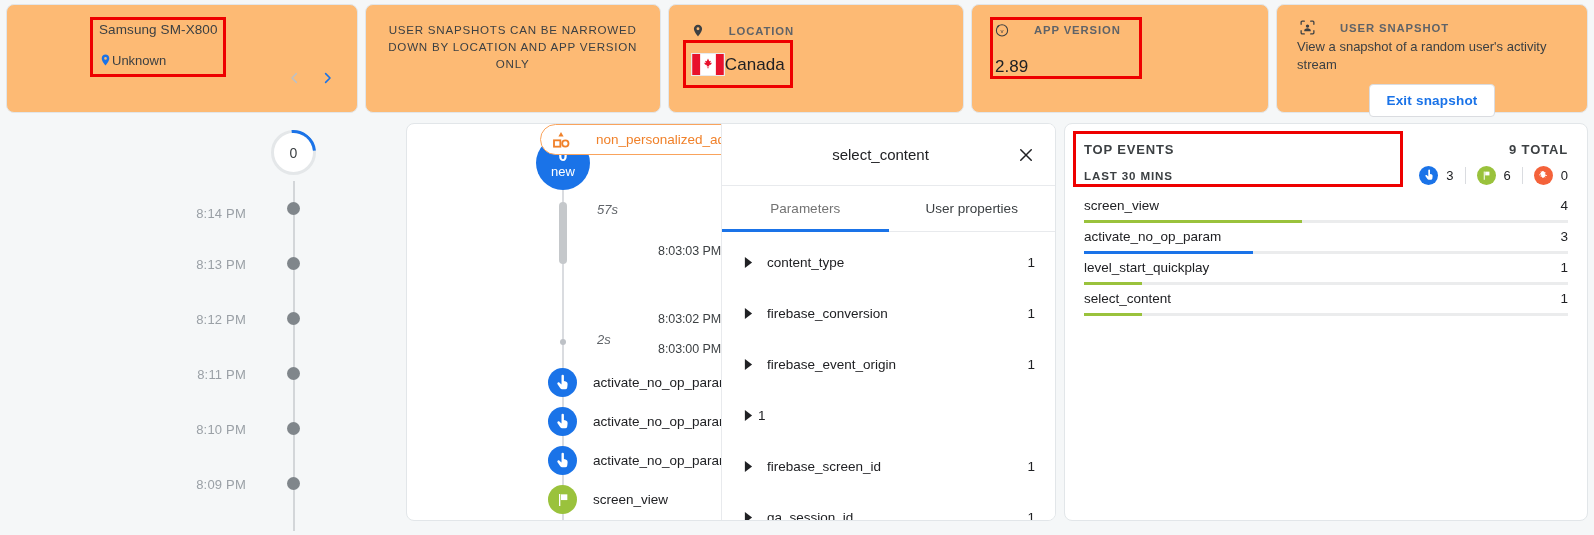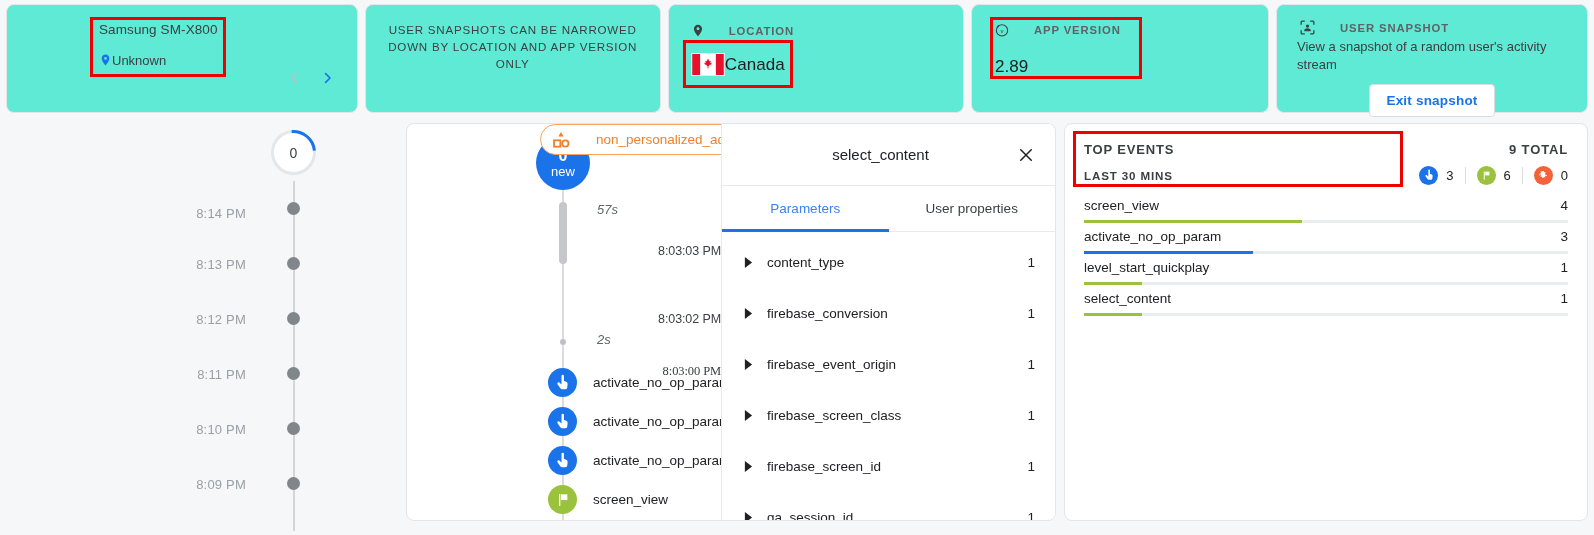--- a/index.html
+++ b/index.html
@@ -12,21 +12,21 @@
 
   
   .cards-row {
     display: flex;
     gap: 7px;
     padding: 4px 6px 0 6px;
     height: 113px;
     align-items: stretch;
   }
   .card {
-    background: #5eead4;
+    background: #fdba74;
     border: 1px solid #e2e6e9;
     border-radius: 8px;
     position: relative;
   }
   .card-device  { width: 355px; }
   .card-note    { width: 299px; }
   .card-loc     { width: 299px; }
   .card-ver     { width: 301px; }
   .card-snap    { width: 315px; }
 
@@ -233,21 +233,21 @@
   .pm-close {
     width: 22px; height: 22px; cursor: pointer;
     display: flex; align-items: center; justify-content: center;
   }
   .pm-tabs { display: flex; height: 46px; border-bottom: 1px solid #e8eaed; }
   .pm-tab {
     flex: 1; display: flex; align-items: center; justify-content: center;
     font-size: 13.5px; color: #3c4043; cursor: pointer;
     position: relative;
   }
-  .pm-tab.active { color: #3b82f6; }
+  .pm-tab.active { color: #737373; }
   .pm-tab.active::after {
     content: ""; position: absolute; left: 0; right: 0; bottom: -1px;
     height: 3px; background: #1a73e8;
   }
   .pm-rows { padding-top: 5px; }
   .pm-row {
     display: flex; align-items: center;
     height: 51px; padding: 0 20px 0 22px;
   }
   .pm-caret {
@@ -435,21 +435,21 @@
           </svg>
         </span>
         <span class="pill-lbl">non_personalized_ads</span>
       </div>
 
       <div class="st-time" style="top:188px;">8:03:02 PM</div>
 
       <div class="st-smalldot" style="top:215px;"></div>
       <div class="st-gap" style="left:190px; top:208px;">2s</div>
 
-      <div class="st-time" style="top:240px;font-family:Liberation Serif, serif;">8:03:00 PM</div>
+      <div class="st-time" style="top:218px;">8:03:00 PM</div>
 
       <div class="st-event" style="top:244px;">
         <span class="ev-circle ev-blue">
           <svg width="17" height="17" viewBox="0 0 24 24">
             <path fill="#fff" d="M10.6 2.6a1.7 1.7 0 013.4 0v7.3l2.6.8c1.8.6 2.8 2.2 2.6 4l-.5 4.2a3 3 0 01-3 2.6h-4.3c-1 0-1.9-.5-2.5-1.3L5 14.5c-.6-.9-.3-2 .6-2.5.7-.4 1.6-.3 2.2.3l2.8 2.6z"></path>
           </svg>
         </span>
         <span class="ev-lbl">activate_no_op_param</span>
       </div>
 
@@ -528,21 +528,20 @@
           </span>
           <span class="pm-name">firebase_event_origin</span>
           <span class="pm-count">1</span>
         </div>
         <div class="pm-row">
           <span class="pm-caret">
             <svg width="9" height="11" viewBox="0 0 10 12">
                 <path fill="#202124" d="M1 0l8 6-8 6z"></path>
               </svg>
           </span>
-          <span class="pm-name">firebase_screen_class</span>
           <span class="pm-count">1</span>
         </div>
         <div class="pm-row">
           <span class="pm-caret">
             <svg width="9" height="11" viewBox="0 0 10 12">
                 <path fill="#202124" d="M1 0l8 6-8 6z"></path>
               </svg>
           </span>
           <span class="pm-name">firebase_screen_id</span>
           <span class="pm-count">1</span>

